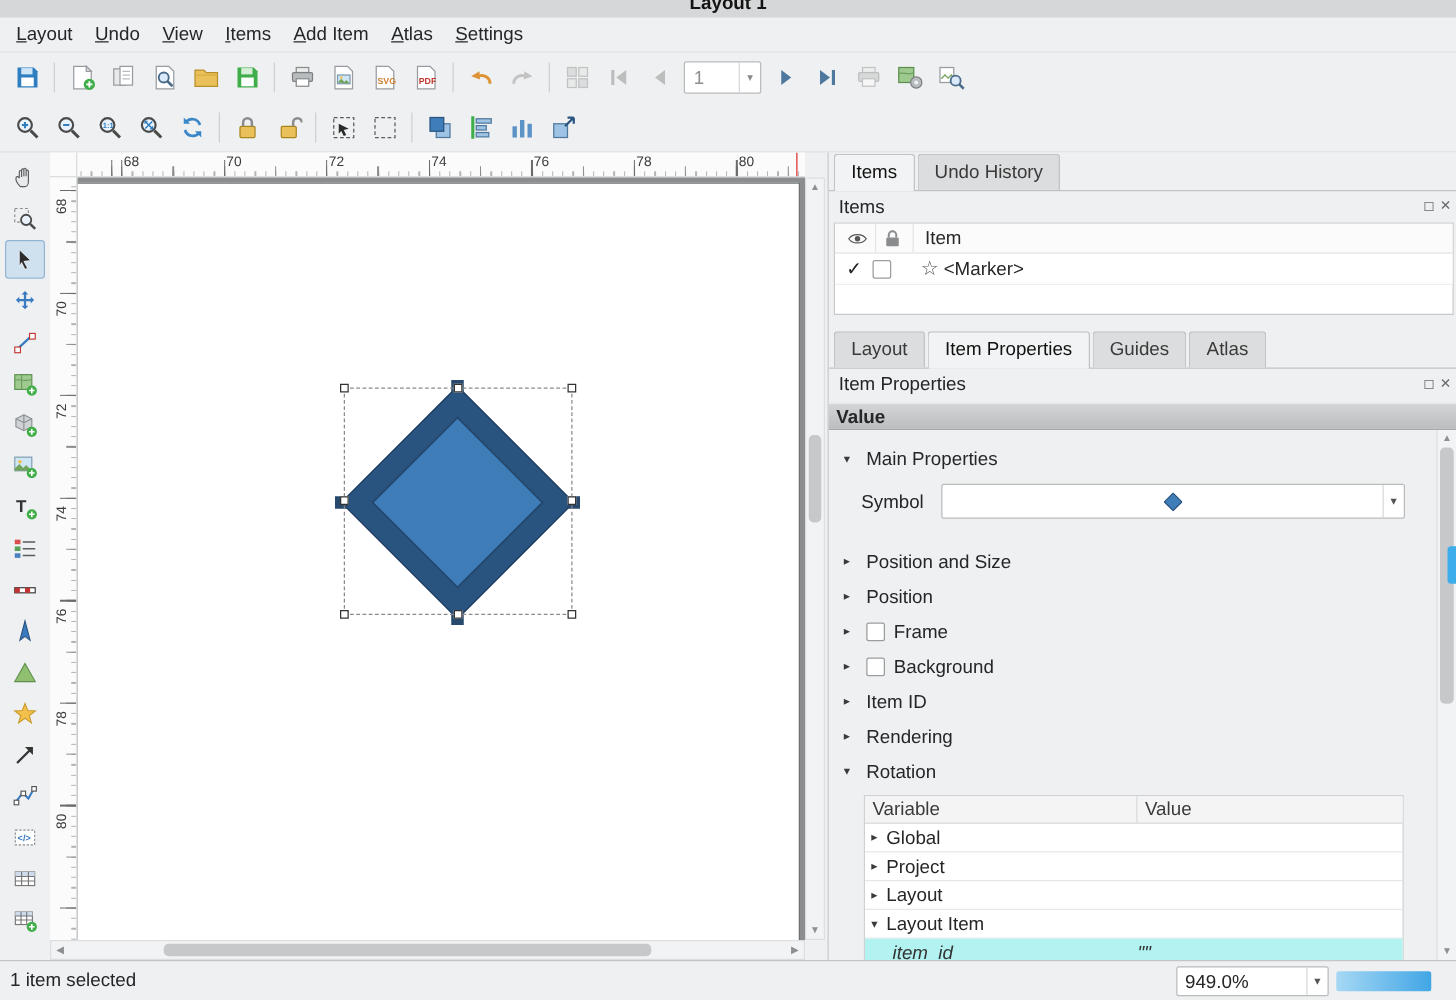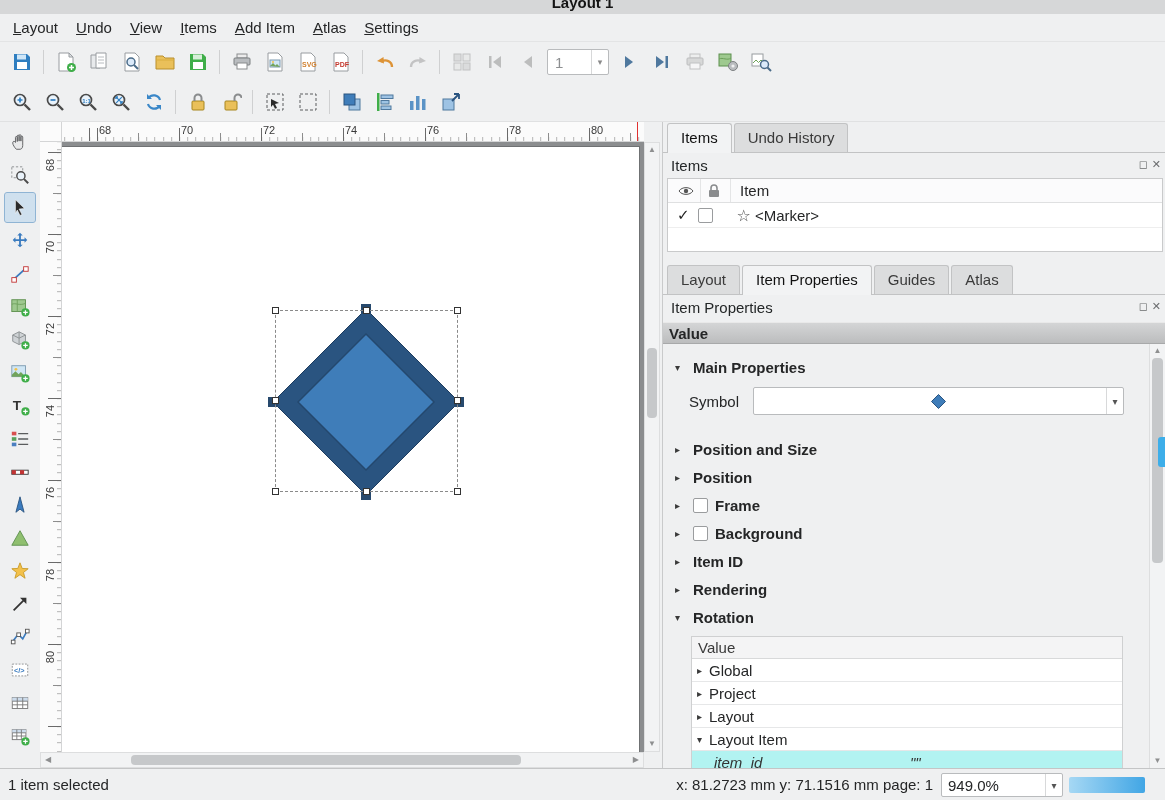--- a/index.html
+++ b/index.html
@@ -64,21 +64,21 @@
 
 #items-list{position:absolute;left:4px;right:2px;top:56px;height:74px;background:#fff;border:1px solid #c9cacb}
 #items-head{position:absolute;left:0;right:0;top:0;height:24px;background:#fbfbfc;border-bottom:1px solid #dfe0e1;display:flex;align-items:center}
 #items-row{position:absolute;left:0;right:0;top:24px;height:25px;background:#fff;border-bottom:1px solid #eee;display:flex;align-items:center}
 .colsep{position:absolute;top:0;bottom:0;width:1px;background:#e4e5e6}
 
 #marker-bar{position:absolute;left:0;right:0;top:200px;height:22px;background:linear-gradient(#d4d5d6,#bcbdbe);border-top:1px solid #e9e9e9;border-bottom:1px solid #a8a9aa;font-weight:700;padding-left:6px;display:flex;align-items:center}
 #props-content{position:absolute;left:0;right:16px;top:222px;height:424px;overflow:hidden}
 .sec{position:absolute;left:12px;right:20px;height:22px;display:flex;align-items:center;gap:7px}
 .sec .arr{font-size:10px;color:#3a3a3a;width:11px}
-.sec .lbl{font-weight:700}
+.sec .lbl{font-weight:400}
 .cbx{width:15px;height:15px;background:#fff;border:1px solid #9a9c9e;border-radius:2px}
 #symbol-row{position:absolute;left:26px;top:42px;right:25px;height:30px;display:flex;align-items:center}
 #symbol-label{width:64px}
 #symbol-combo{flex:1;height:28px;background:#fff;border:1px solid #b9bbbd;border-radius:2px;position:relative;display:flex;align-items:center;justify-content:center}
 #symbol-dd{position:absolute;right:0;top:0;bottom:0;width:17px;border-left:1px solid #d8d9da;display:flex;align-items:center;justify-content:center;color:#555;font-size:10px}
 
 #vtable{position:absolute;left:28px;top:292px;width:432px;background:#fff;border:1px solid #cfd0d1}
 #vtable .vhead{display:flex;height:22px;background:#f4f4f5;border-bottom:1px solid #d8d9da;color:#3a3a3a}
 #vtable .vhead span{padding:2px 6px}
 #vtable .vhead .c1{width:218px;border-right:1px solid #d8d9da}
@@ -646,20 +646,21 @@
         <span class="arr">▸</span>
         <span class="lbl">Rendering</span>
       </div>
       <div class="sec" style="top:262px">
         <span class="arr">▾</span>
         <span class="lbl">Rotation</span>
       </div>
 
       <div id="vtable">
         <div class="vhead">
+          <span class="c1">Variable</span>
           <span>Value</span>
         </div>
         <div class="vrow">
           <span class="arr">▸</span>
           <span class="glbl">Global</span>
         </div>
         <div class="vrow">
           <span class="arr">▸</span>
           <span class="glbl">Project</span>
         </div>
@@ -682,21 +683,20 @@
       <span class="sb-arr" style="top:3px">▲</span>
       <div class="sb-thumb" style="left:2px;right:2px;top:14px;height:205px"></div>
       <span class="sb-arr" style="bottom:3px">▼</span>
     </div>
   </div>
 
   <div id="side-handle"></div>
 
   <div id="statusbar">
     <span id="status-sel">1 item selected</span>
-    <span id="status-coords">x: 81.2723 mm y: 71.1516 mm page: 1</span>
     <div id="zoom-combo">
       <span class="val">949.0%</span>
       <span class="dd">▾</span>
     </div>
     <div id="progressbar"></div>
   </div>
 
 </div>
 
 </body></html>

